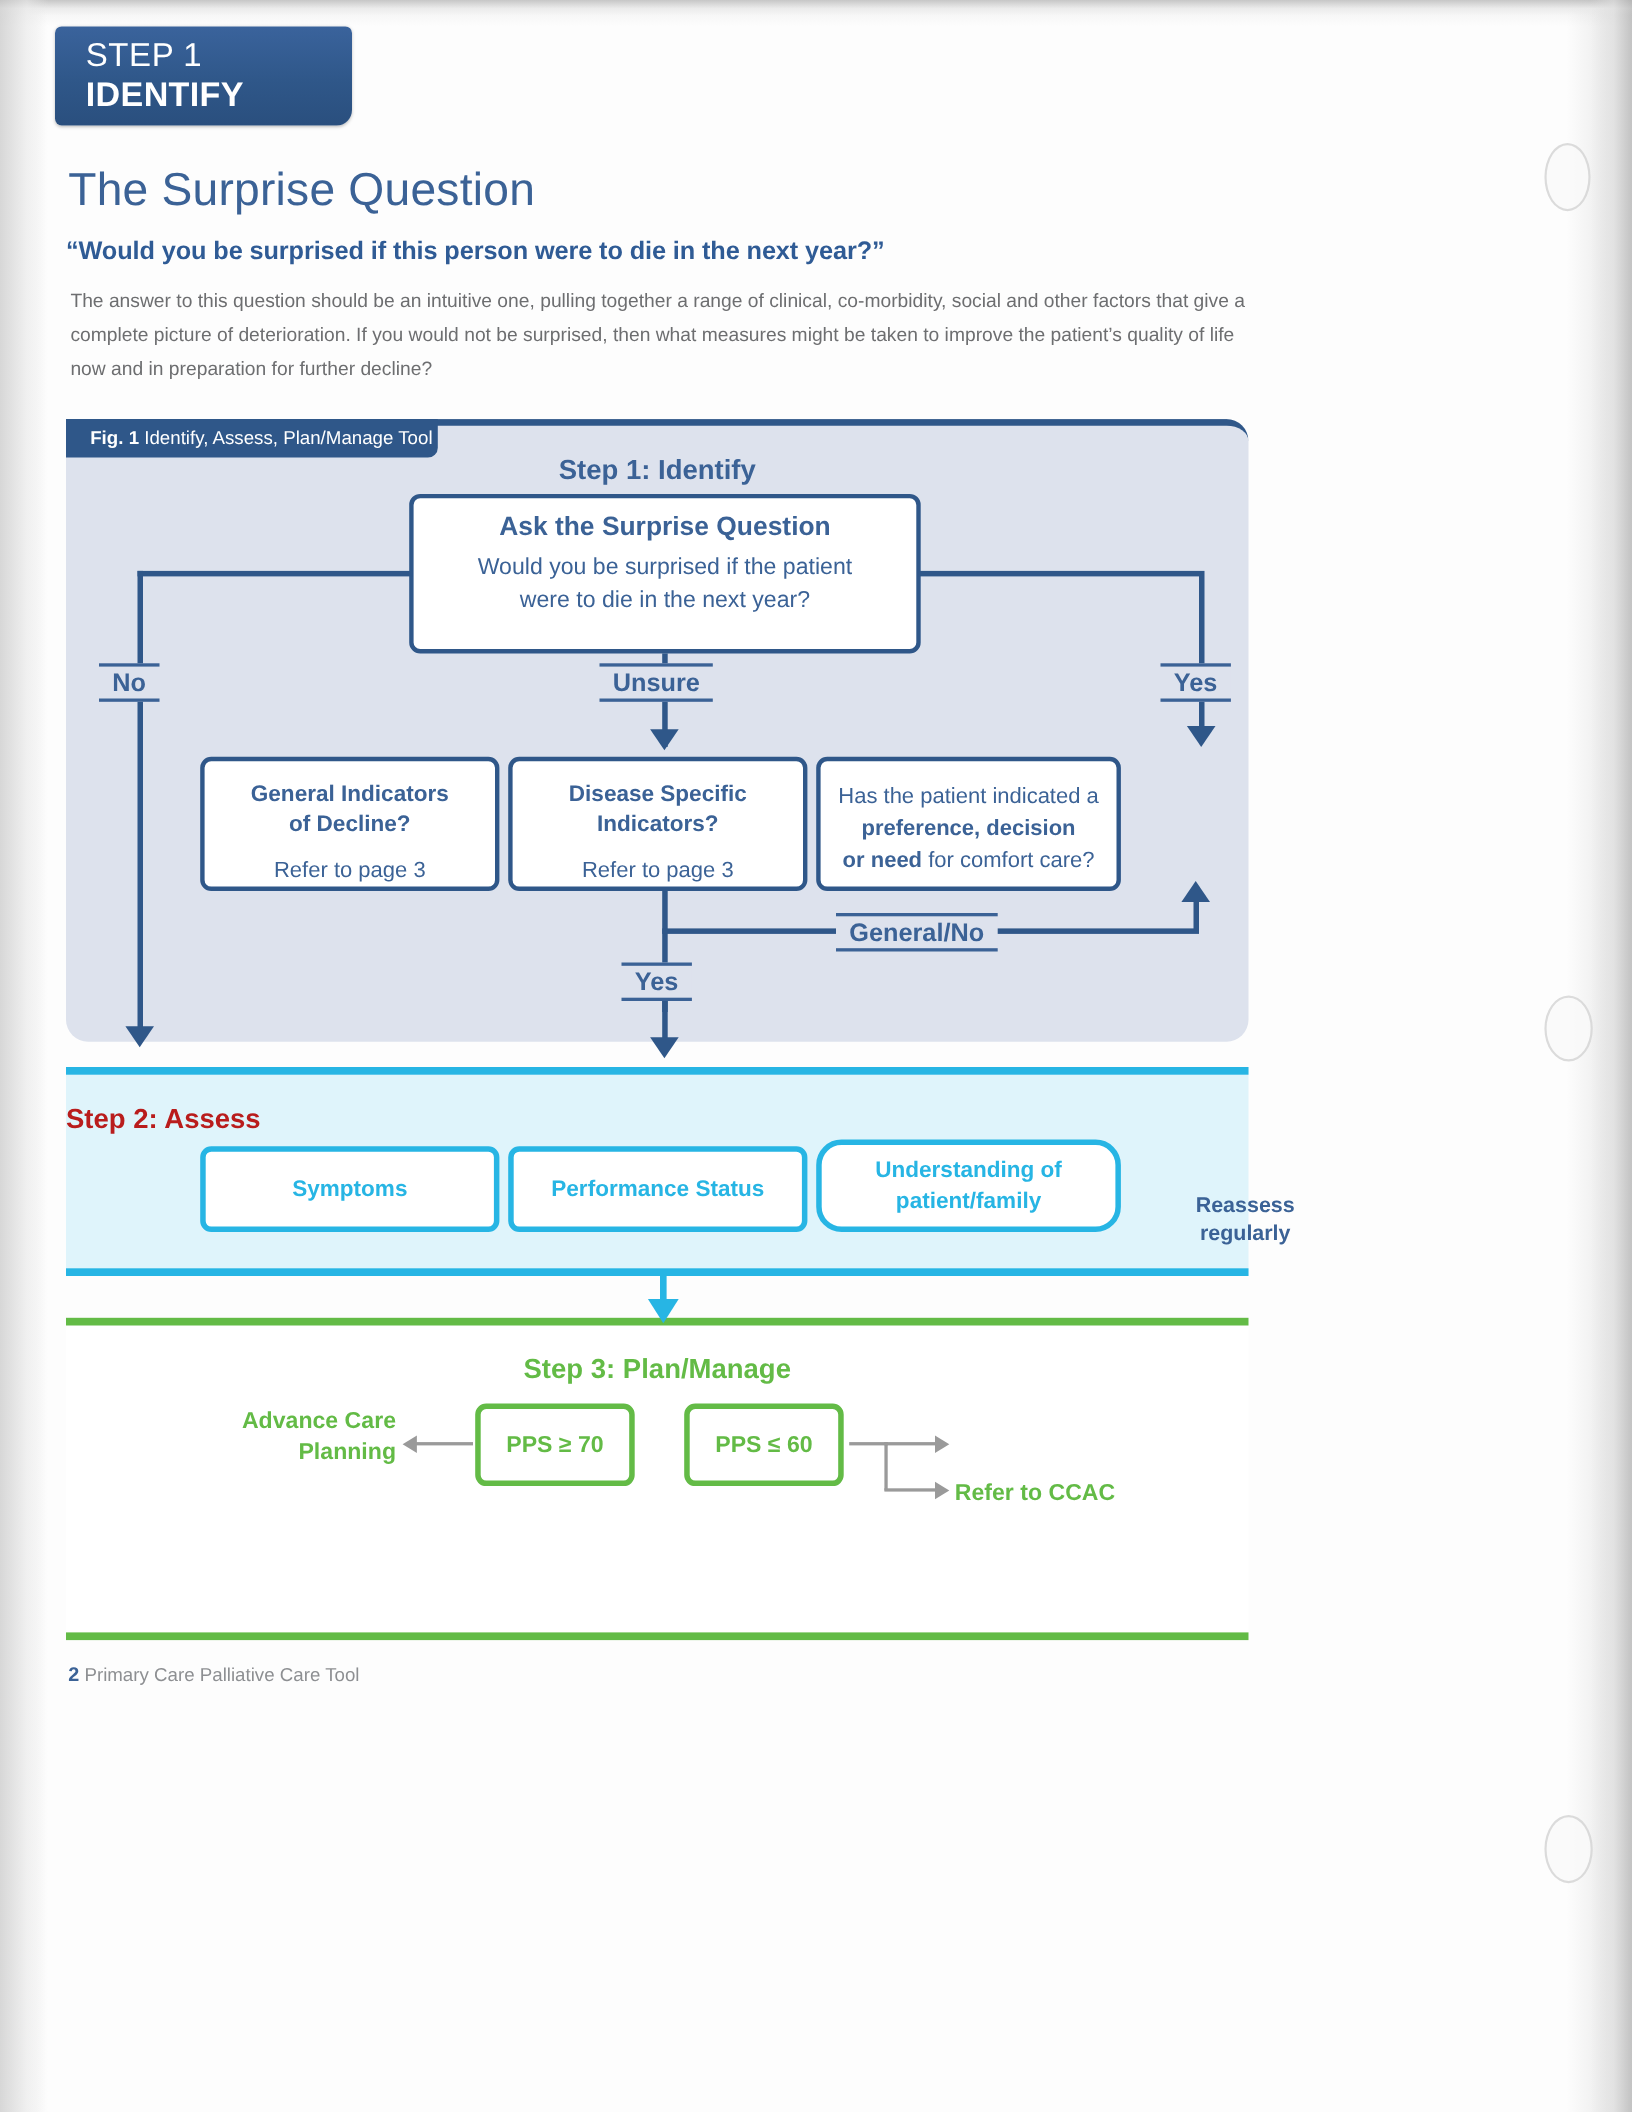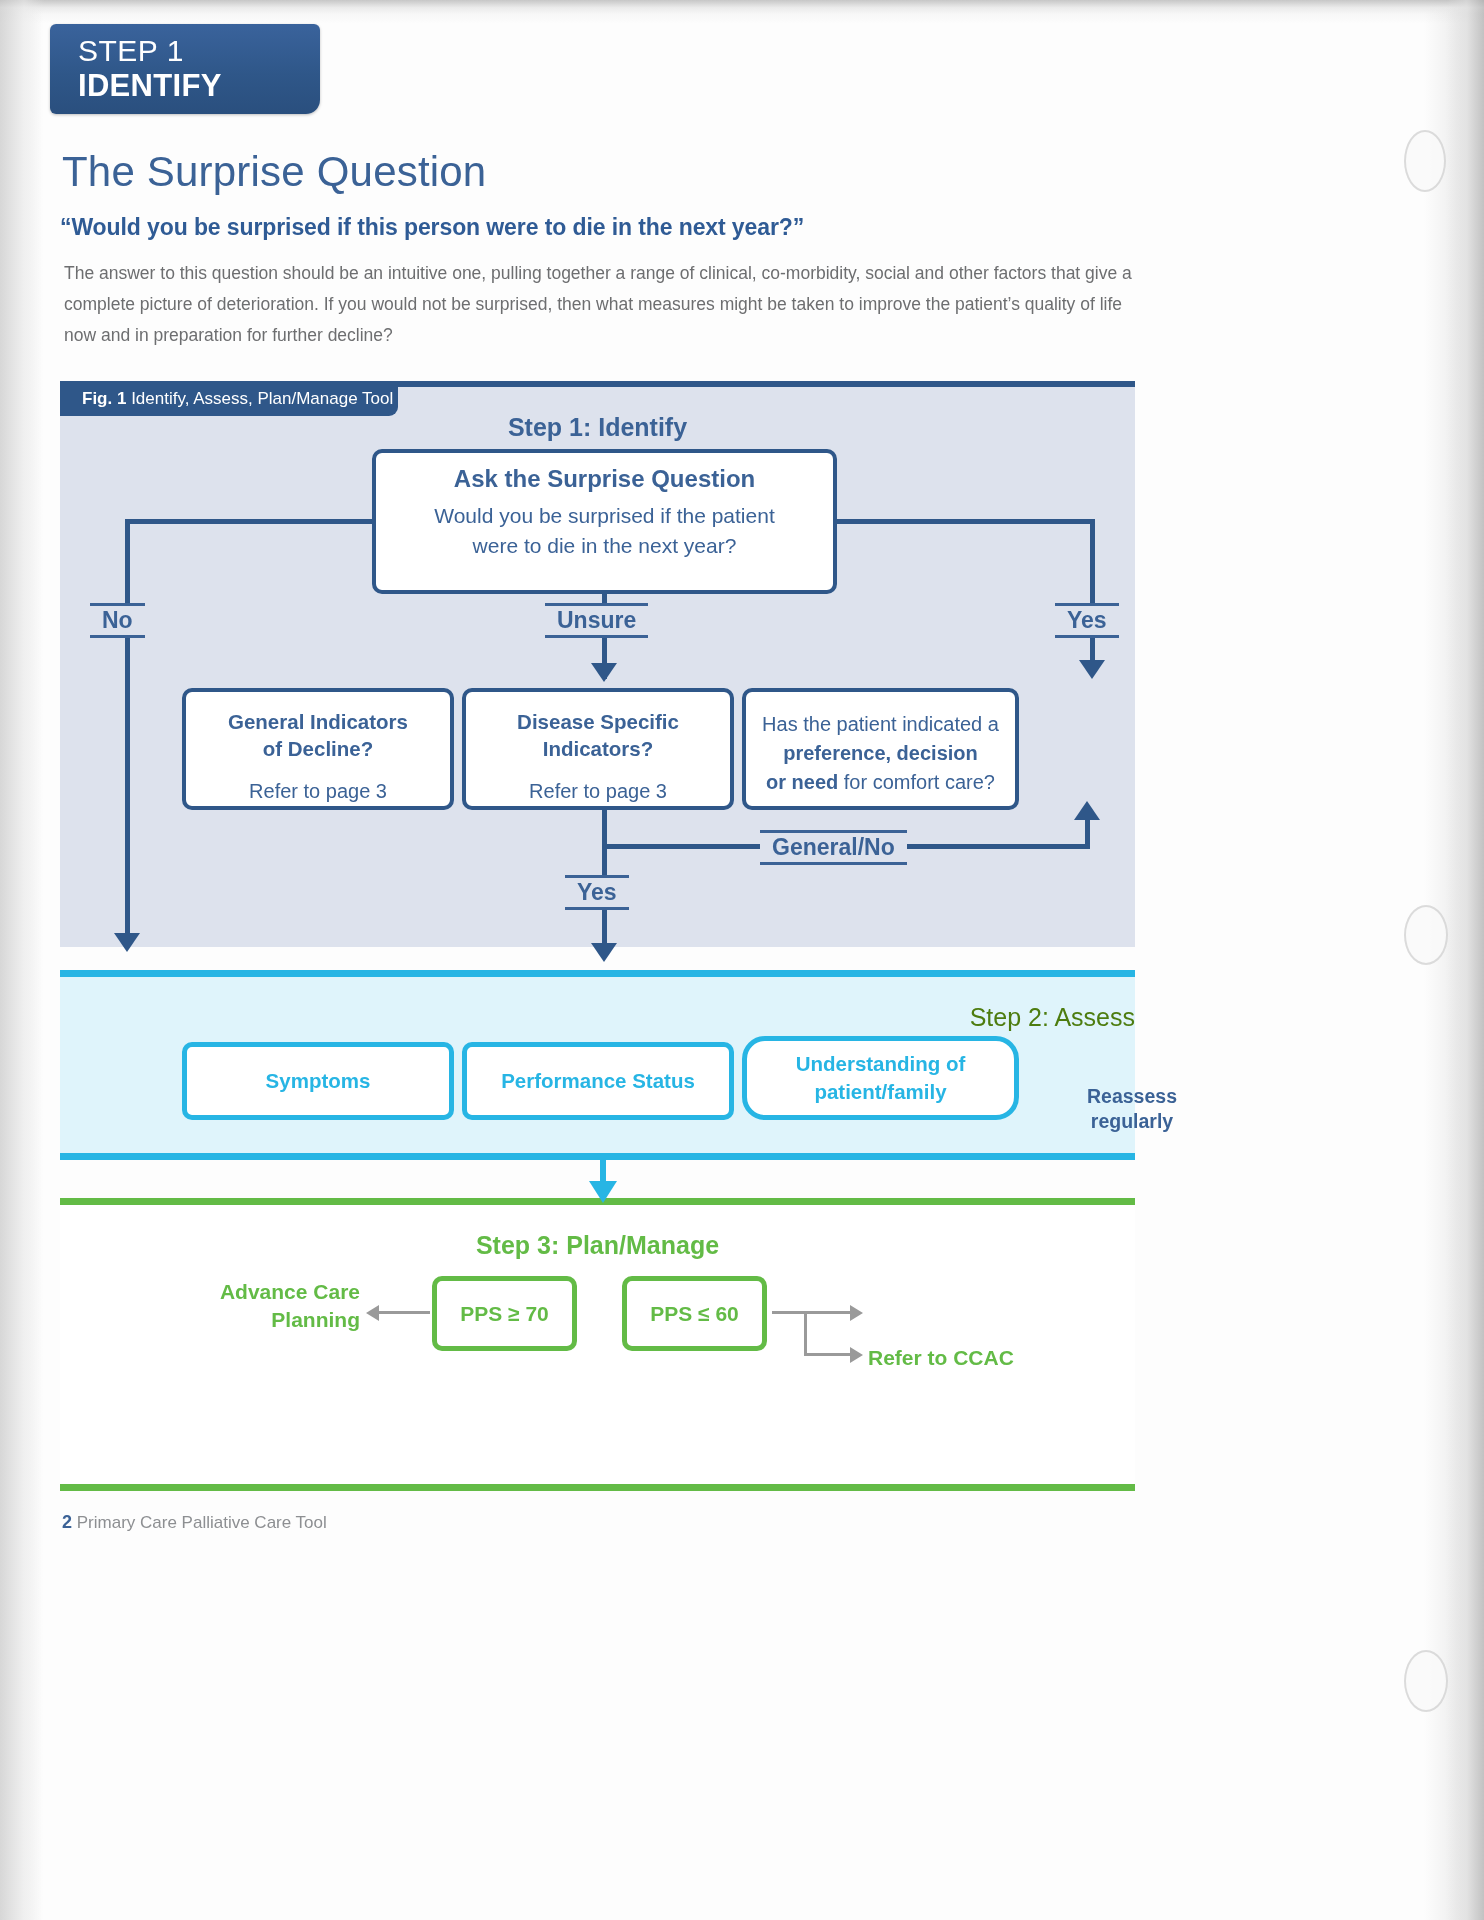--- a/index.html
+++ b/index.html
@@ -69,21 +69,21 @@
     position:absolute;left:0;top:0;width:338px;height:35px;
     background:#2f5789;color:#fff;border-radius:0 0 9px 0;
     font-size:17px;line-height:35px;padding-left:22px;box-sizing:border-box;
     z-index:6;
   }
   .fig-caption b{font-weight:bold;}
 
   
   .band1{
     position:absolute;left:0;top:0;width:1075px;height:566px;
-    background:#dde2ed;border-top:6px solid #2f5789;box-sizing:border-box;
+    background:#dde2ed;border-top:6px solid #2f5789;box-sizing:border-box;border-radius:20px;
   }
   .band1-title{
     position:absolute;left:0;top:26px;width:1075px;text-align:center;
     font-size:25px;font-weight:bold;color:#3b6296;
   }
 
   .sq-box{
     position:absolute;left:312px;top:68px;width:465px;height:145px;
     background:#fff;border:4px solid #2f5789;border-radius:10px;
     box-sizing:border-box;text-align:center;
@@ -128,22 +128,22 @@
     border-bottom:19px solid #2f5789;
   }
 
   
   .band2{
     position:absolute;left:0;top:589px;width:1075px;height:190px;
     background:#dff4fb;border-top:7px solid #27b5e4;border-bottom:7px solid #27b5e4;
     box-sizing:border-box;
   }
   .band2-title{
-    position:absolute;left:0;top:26px;width:1075px;text-align:right;
-    font-size:25px;font-weight:normal;color:#4d7c0f;
+    position:absolute;left:0;top:26px;width:1075px;text-align:left;
+    font-size:25px;font-weight:bold;color:#b91c1c;
   }
   .cbox{
     position:absolute;background:#fff;border:5px solid #27b5e4;border-radius:10px;
     box-sizing:border-box;display:flex;align-items:center;justify-content:center;
     text-align:center;font-size:20.5px;font-weight:bold;color:#27b5e4;line-height:28px;
   }
   .cyan-arrow{
     position:absolute;width:0;height:0;z-index:3;
     border-left:14px solid transparent;border-right:14px solid transparent;
     border-top:22px solid #27b5e4;

